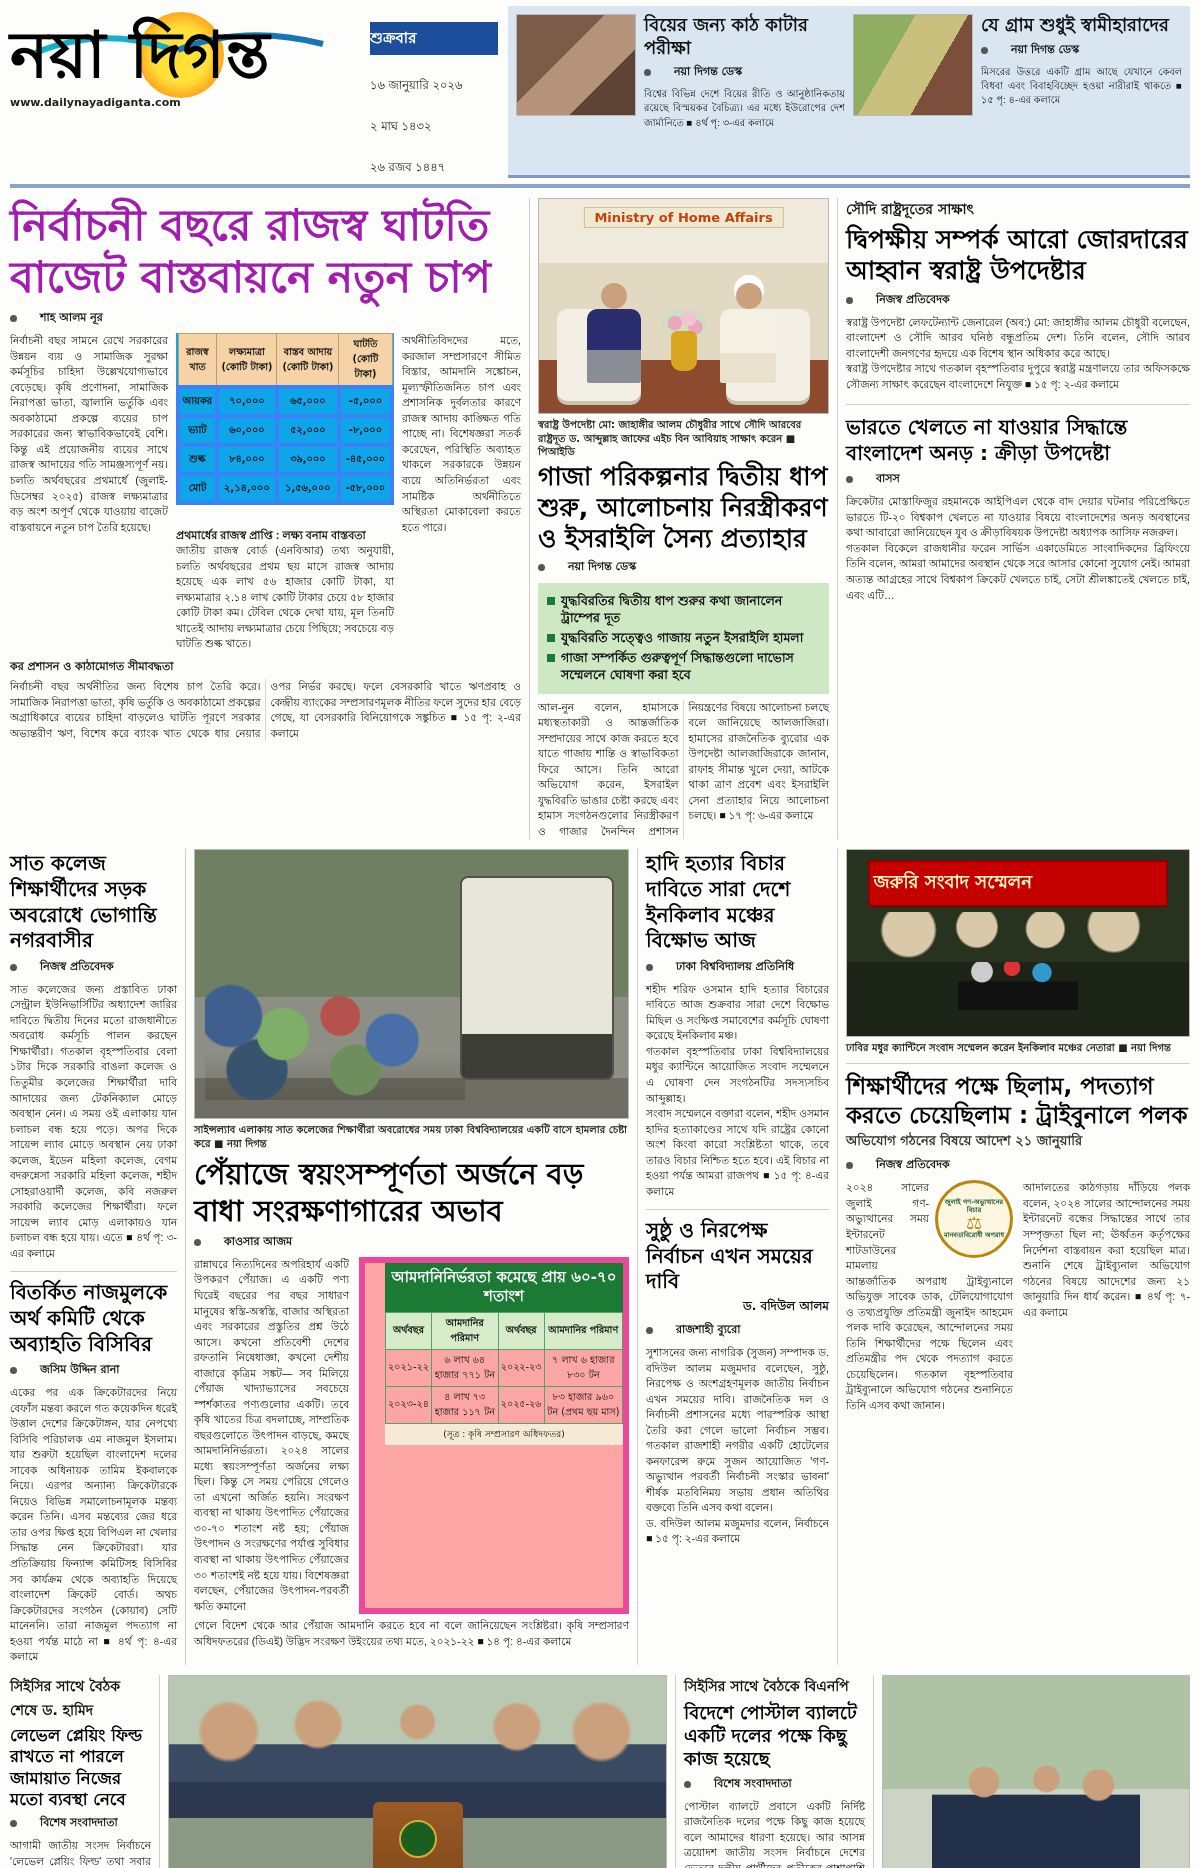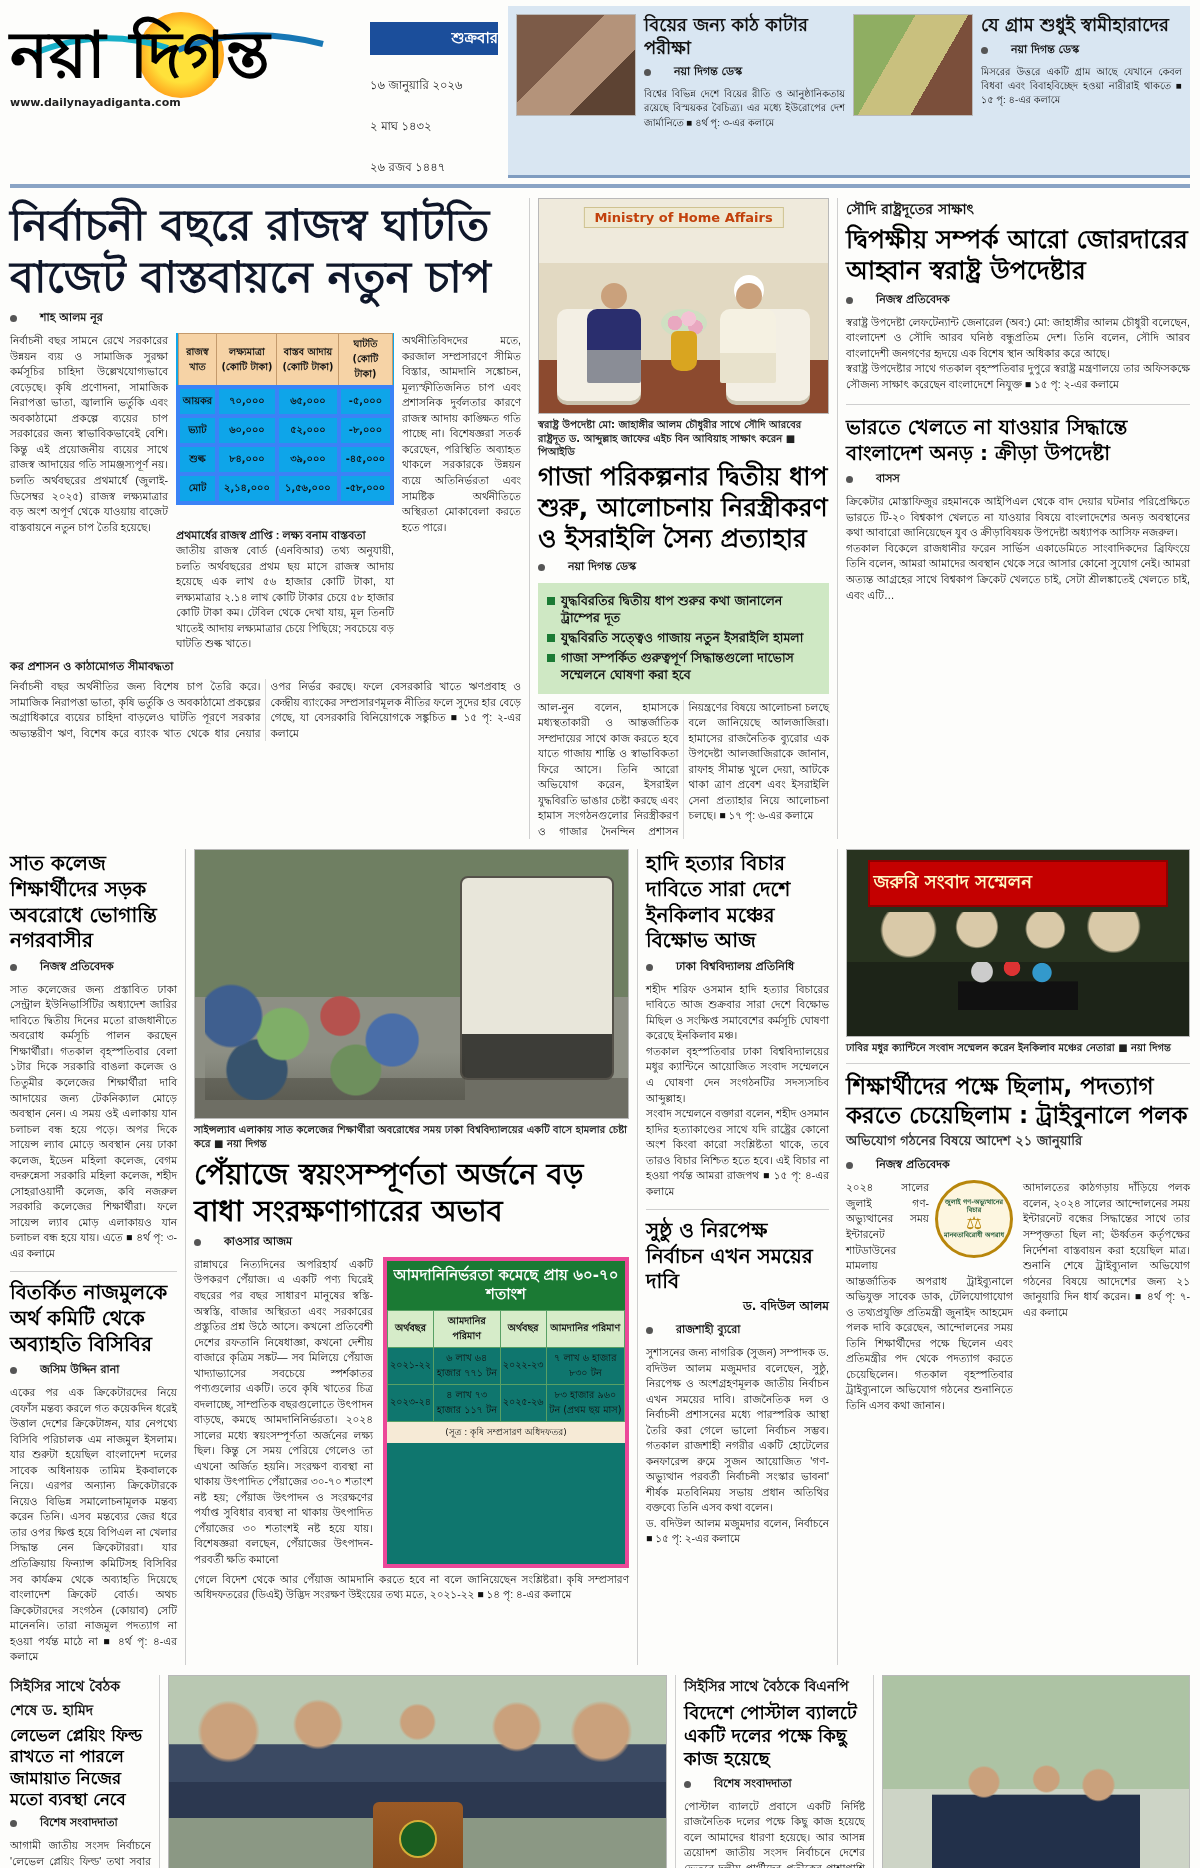--- a/index.html
+++ b/index.html
@@ -5,52 +5,52 @@
   html,body{margin:0;padding:0;background:#e9e9e9;}
   .page{width:1200px;min-height:1868px;margin:0 auto;background:#fdfdfb;color:#111;
         font-family:"DejaVu Sans","Liberation Sans",sans-serif;box-sizing:border-box;padding:6px 10px 0;}
   .band{display:flex;gap:8px;margin-top:10px;}
   .col{box-sizing:border-box;}
   .sep{border-right:1px solid #cfcfcf;padding-right:8px;}
   .body-txt{font-family:Liberation Sans, sans-serif;font-size:10.5px;line-height:1.48;
             text-align:justify;white-space:pre-line;}
   .byline{font-size:11px;font-weight:bold;margin:4px 0 5px;display:flex;align-items:center;gap:23px;}
   .dot{width:7px;height:7px;border-radius:50%;background:#555;display:inline-block;flex:0 0 auto;}
-  .h-xl{color:#0f172a;font-weight:bold;font-size:43px;line-height:1.2;margin:2px 0 6px;}
+  .h-xl{color:#a21caf;font-weight:bold;font-size:43px;line-height:1.2;margin:2px 0 6px;}
   .h-lg{font-weight:bold;font-size:25px;line-height:1.25;margin:2px 0 2px;color:#000;}
   .h-md{font-weight:bold;font-size:20px;line-height:1.28;margin:2px 0 2px;color:#000;}
   .h-sm{font-weight:bold;font-size:16.5px;line-height:1.3;margin:2px 0 2px;color:#000;}
   .kicker{font-weight:bold;font-size:14px;margin:0 0 2px;color:#111;}
   .caption{font-size:10px;font-weight:bold;line-height:1.35;margin-top:4px;color:#222;}
   .photo{position:relative;overflow:hidden;border:1px solid #b9b9b9;}
   
   .topbar{display:flex;gap:10px;align-items:stretch;}
   .logo-wrap{width:350px;position:relative;padding-top:14px;}
   .sun{position:absolute;left:128px;top:6px;width:86px;height:86px;border-radius:50%;
        background:radial-gradient(circle at 50% 50%,#ffe13a 0 45%,#ffa81e 70%,rgba(255,140,20,.25) 85%,rgba(255,140,20,0) 100%);}
   .swoosh{position:absolute;left:18px;top:18px;width:300px;height:34px;}
   .logo-title{position:relative;font-size:64px;font-weight:bold;color:#000;letter-spacing:1px;line-height:1.1;}
   .site{font-size:11px;font-weight:bold;color:#222;margin-top:6px;}
   .datebox{width:128px;padding-top:16px;}
-  .day{background:#1b4e9b;color:#fff;font-weight:bold;font-size:15px;text-align:right;padding:4px 0;}
+  .day{background:#1b4e9b;color:#fff;font-weight:bold;font-size:15px;text-align:left;padding:4px 0;}
   .dline{font-size:11.5px;margin-top:22px;color:#111;}
   .promo-strip{flex:1;background:#d9e6f2;display:flex;gap:8px;padding:8px;border-bottom:3px solid #7f9cc0;}
   .promo{flex:1;display:flex;gap:8px;}
   .promo .photo{width:118px;height:100px;flex:0 0 auto;}
   .promo-title{font-weight:bold;font-size:18px;line-height:1.25;}
   .promo .body-txt{font-size:9.8px;}
   .p1{background:linear-gradient(135deg,#7c5b48 0 40%,#b4937a 40% 70%,#5d4333 70%);}
   .p2{background:linear-gradient(120deg,#8fae62 0 35%,#c9c07e 35% 65%,#7b4f3b 65%);}
   .rule{height:4px;background:#8aa4c5;margin-top:6px;}
   
   table{border-collapse:collapse;}
   .rev-table{width:100%;background:#0ea5e9;font-size:9.8px;}
   .rev-table th{background:#f6d3a6;border:1px solid #c49a6c;padding:3px 2px;font-size:9.6px;}
   .rev-table td{border:4px solid #3b82f6;padding:4px 2px;text-align:center;font-weight:bold;}
-  .onion-box{width:238px;flex:0 0 auto;border:4px solid #ec4899;background:#0f766e;}
+  .onion-box{width:238px;flex:0 0 auto;border:6px solid #ec4899;background:#fca5a5;padding-left:20px;}
   .onion-title{background:#1b7a34;color:#fff;font-weight:bold;font-size:15px;text-align:center;padding:5px 4px;line-height:1.3;}
   .onion-box table{width:100%;font-size:9.6px;}
   .onion-box th{border:1px solid #58a065;padding:3px 2px;background:#d6ecc9;}
   .onion-box td{border:1px solid #58a065;padding:3px 2px;text-align:center;}
   .onion-src{font-size:9px;text-align:center;padding:3px;background:#f6ead6;}
   
   .greenbox{background:#cfe8c4;padding:7px 9px;margin:6px 0;}
   .greenbox .b-item{display:flex;gap:6px;font-weight:bold;font-size:12.5px;line-height:1.35;margin:3px 0;}
   .sq{width:8px;height:8px;background:#1b7a34;margin-top:4px;flex:0 0 auto;}
   .two-col{column-count:2;column-gap:10px;column-rule:1px solid #d5d5d5;}

